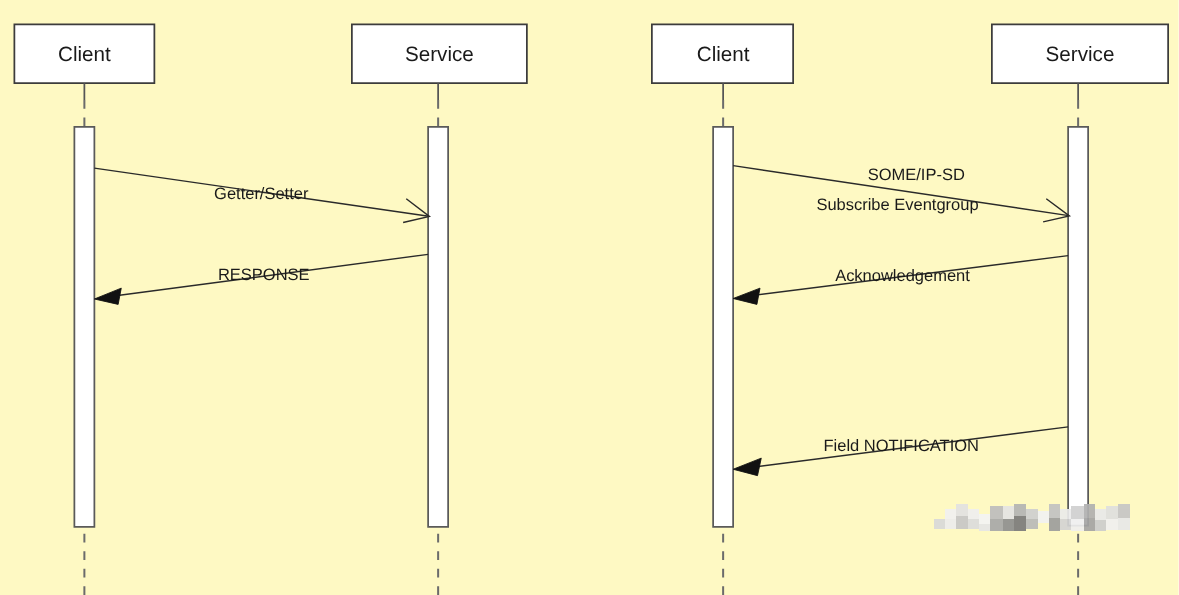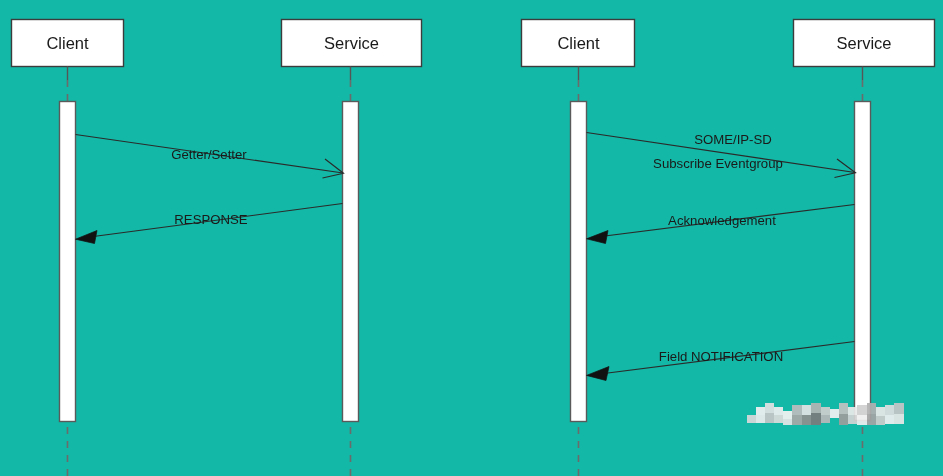--- a/index.html
+++ b/index.html
@@ -9,21 +9,21 @@
     background: #ffffff;
   }
   body {
     font-family: "Liberation Sans", sans-serif;
     -webkit-font-smoothing: antialiased;
   }
   #canvas {
     position: relative;
     width: 943px;
     height: 476px;
-    background: #14b8a6;
+    background: #fef9c3;
     overflow: hidden;
   }
   #diagram-svg {
     position: absolute;
     left: 0;
     top: 0;
     width: 943px;
     height: 476px;
     display: block;
   }

